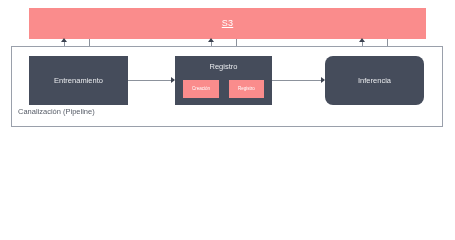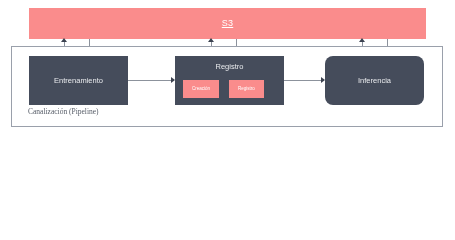--- a/index.html
+++ b/index.html
@@ -47,27 +47,26 @@
     left: 11px;
     top: 46px;
     width: 432px;
     height: 81px;
     background: #ffffff;
     border: 1px solid #9aa0ab;
     box-sizing: border-box;
   }
   .pipeline-label {
     position: absolute;
-    left: 28px;
+    left: 18px;
     top: 108px;
     color: #555b66;
     font-size: 7.5px;
     line-height: 1;
     white-space: nowrap;
-    font-family: Liberation Serif, serif;
   }
 
   
   .stage {
     position: absolute;
     background: #454c5b;
     box-sizing: border-box;
     display: flex;
     align-items: center;
     justify-content: center;
@@ -78,21 +77,21 @@
     line-height: 1;
     white-space: nowrap;
   }
 
   .stage-training  { left: 29px;  top: 56px; width: 99px;  height: 49px; }
   .stage-inference { left: 325px; top: 56px; width: 99px;  height: 49px; border-radius: 8px; }
 
   .stage-registry {
     left: 175px;
     top: 56px;
-    width: 109px;
+    width: 97px;
     height: 49px;
     display: block;
   }
   .registry-title {
     position: absolute;
     left: 0;
     right: 0;
     top: 7px;
     text-align: center;
     color: #e8eaed;

